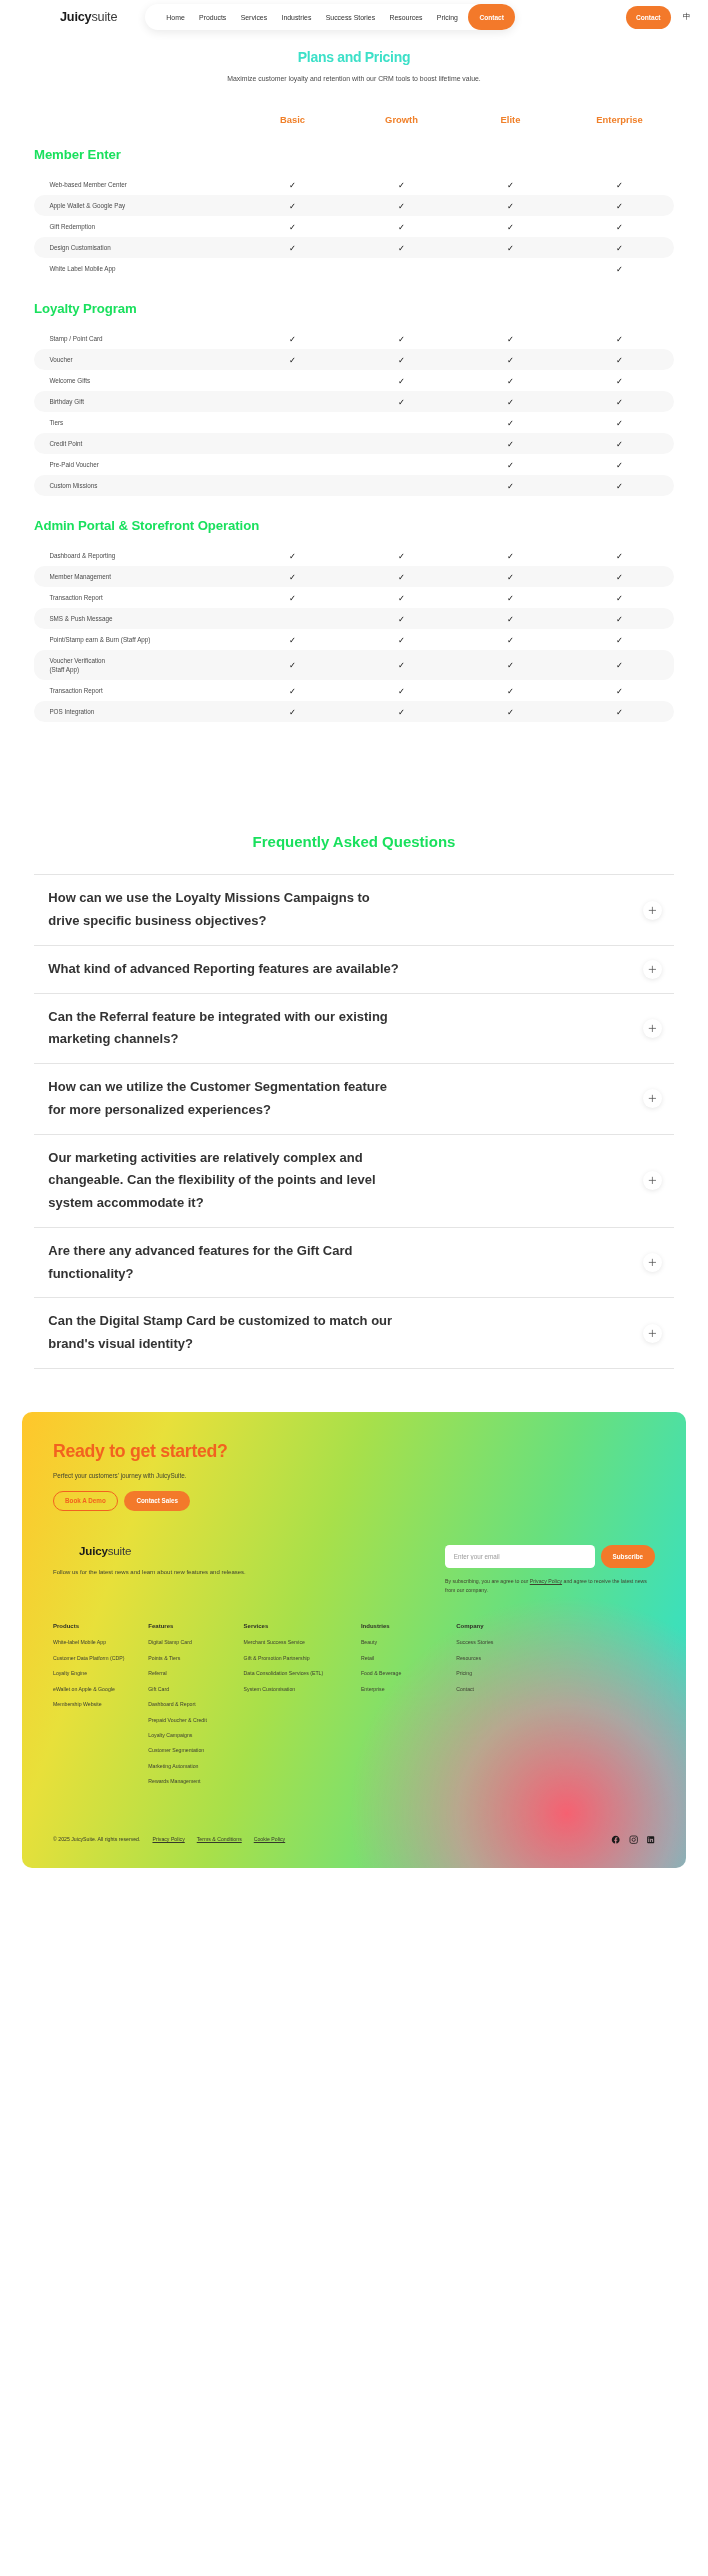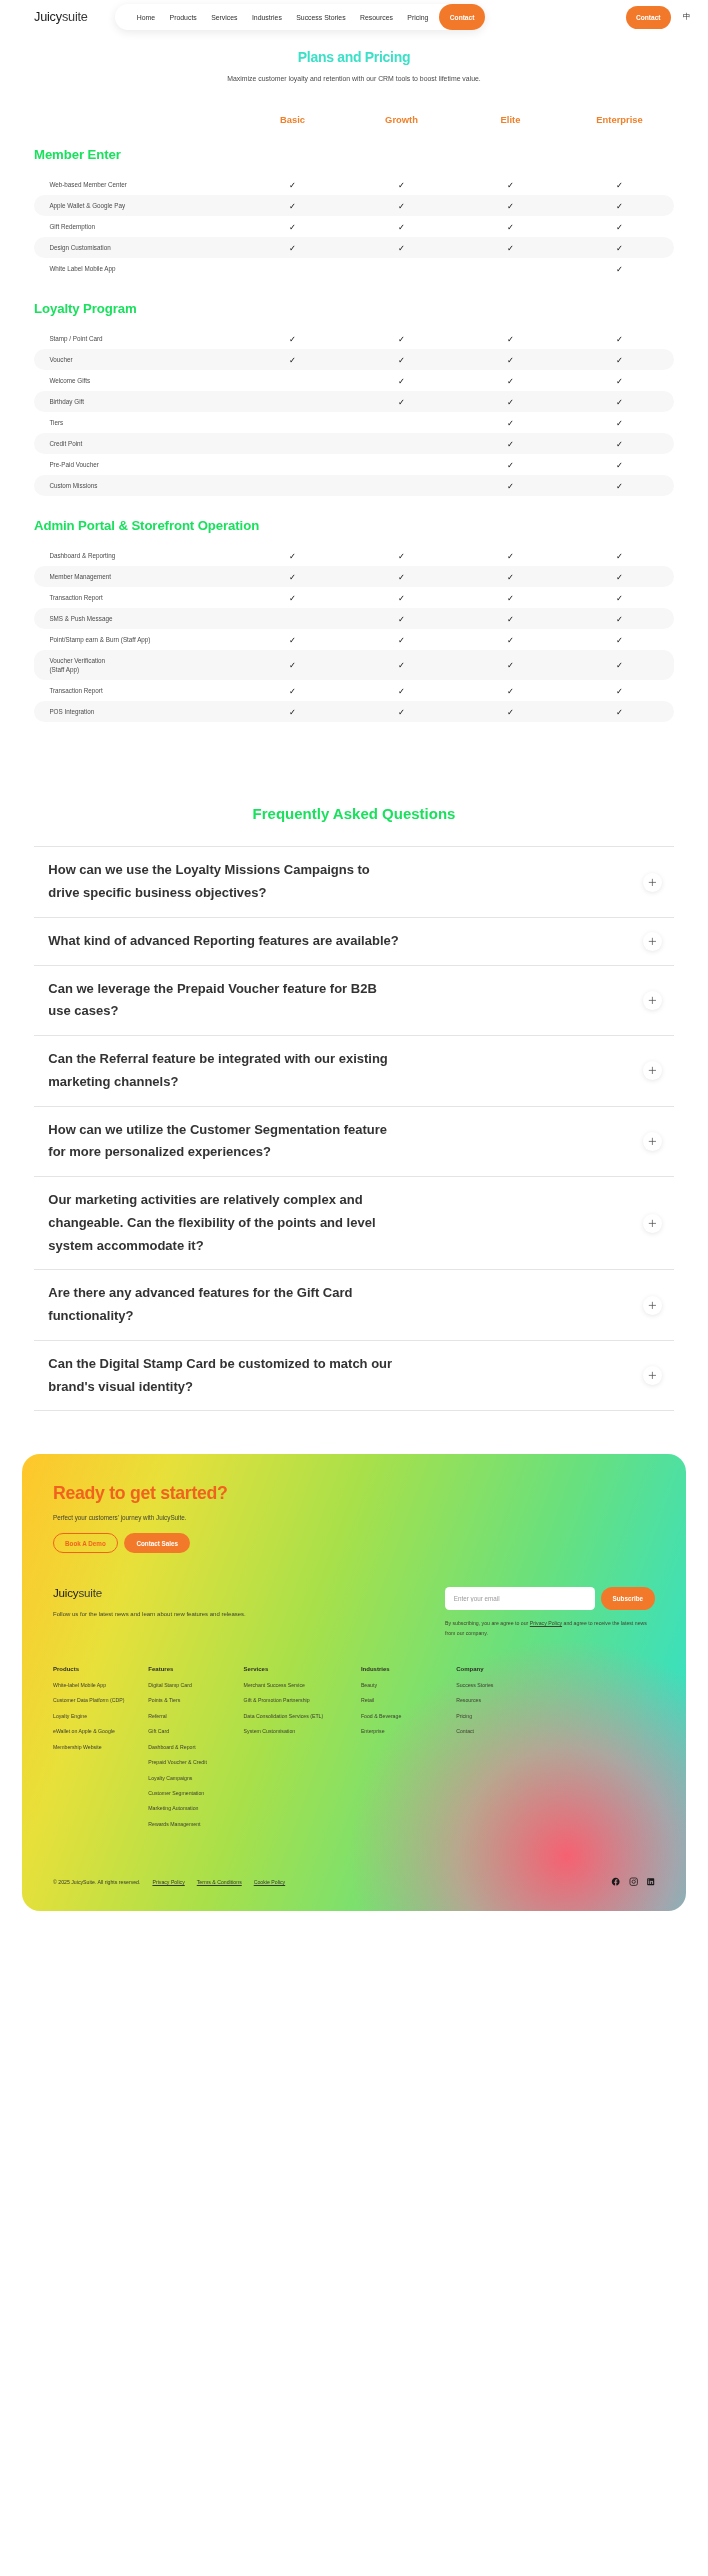--- a/index.html
+++ b/index.html
@@ -20,21 +20,21 @@
     align-items: center;
     padding: 0 15.4px 0 34px;
     position: relative;
   }
   .logo {
     font-size: 12.7px;
     letter-spacing: -0.2px;
     white-space: nowrap;
     user-select: none;
   }
-  .logo .b { font-weight: 400; color: #1b1b1b; }
+  .logo .b { font-weight: 700; color: #1b1b1b; margin-left: 26px; }
   .logo .l { font-weight: 300; color: #3a3a3a; }
 
   .navwrap {
     margin-left: 27.6px;
     background: #ffffff;
     border-radius: 19px;
     box-shadow: 0 2.2px 10px rgba(0,0,0,0.09);
     height: 26px;
     display: flex;
     align-items: center;
@@ -127,21 +127,21 @@
   .row .cell {
     flex: 1;
     text-align: center;
     font-size: 8.3px;
     color: #111;
     line-height: 1;
   }
   .row .cell.off { color: transparent; }
 
   
-  .faq { padding: 0 34px; margin-top: 83px; }
+  .faq { padding: 0 34px; margin-top: 111px; }
   .faq h2 {
     text-align: center;
     font-size: 15px;
     font-weight: 800;
     color: #19e05d;
     margin-bottom: 24px;
   }
   .faq-list { border-top: 0.6px solid #e4e4e4; }
   .faq-item {
     border-bottom: 0.6px solid #e4e4e4;
@@ -167,21 +167,21 @@
     display: flex;
     align-items: center;
     justify-content: center;
     flex: none;
     margin-right: 7.7px;
   }
 
   
   .cta {
     margin: 43px 22px 0 22px;
-    border-radius: 18px;
+    border-radius: 10px;
     position: relative;
     overflow: hidden;
     background:
       radial-gradient(circle at 82% 88%, rgba(255,90,110,0.95) 0%, rgba(255,120,150,0.55) 16%, rgba(255,140,170,0.0) 32%),
       linear-gradient(110deg, #ffc62b 0%, #e8e03a 18%, #a8e04a 42%, #68e07e 68%, #3ee0b8 88%, #2fdcd0 100%);
     padding: 29px 31px 0 31px;
   }
   .cta h2 {
     font-size: 17.7px;
     font-weight: 800;
@@ -510,29 +510,20 @@
       <div class="faq-item">
         <div class="faq-q">What kind of advanced Reporting features are available?</div>
         <div class="faq-plus">
           <svg width="8.8" height="8.8" viewBox="0 0 16 16" stroke="#4a4a4a" stroke-width="1.3">
             <line x1="8" y1="1.5" x2="8" y2="14.5"></line>
             <line x1="1.5" y1="8" x2="14.5" y2="8"></line>
           </svg>
         </div>
       </div>
       <div class="faq-item">
-        <div class="faq-q">Can we leverage the Prepaid Voucher feature for B2B use cases?</div>
-        <div class="faq-plus">
-          <svg width="8.8" height="8.8" viewBox="0 0 16 16" stroke="#4a4a4a" stroke-width="1.3">
-            <line x1="8" y1="1.5" x2="8" y2="14.5"></line>
-            <line x1="1.5" y1="8" x2="14.5" y2="8"></line>
-          </svg>
-        </div>
-      </div>
-      <div class="faq-item">
         <div class="faq-q">Can the Referral feature be integrated with our existing marketing channels?</div>
         <div class="faq-plus">
           <svg width="8.8" height="8.8" viewBox="0 0 16 16" stroke="#4a4a4a" stroke-width="1.3">
             <line x1="8" y1="1.5" x2="8" y2="14.5"></line>
             <line x1="1.5" y1="8" x2="14.5" y2="8"></line>
           </svg>
         </div>
       </div>
       <div class="faq-item">
         <div class="faq-q">How can we utilize the Customer Segmentation feature for more personalized experiences?</div>

